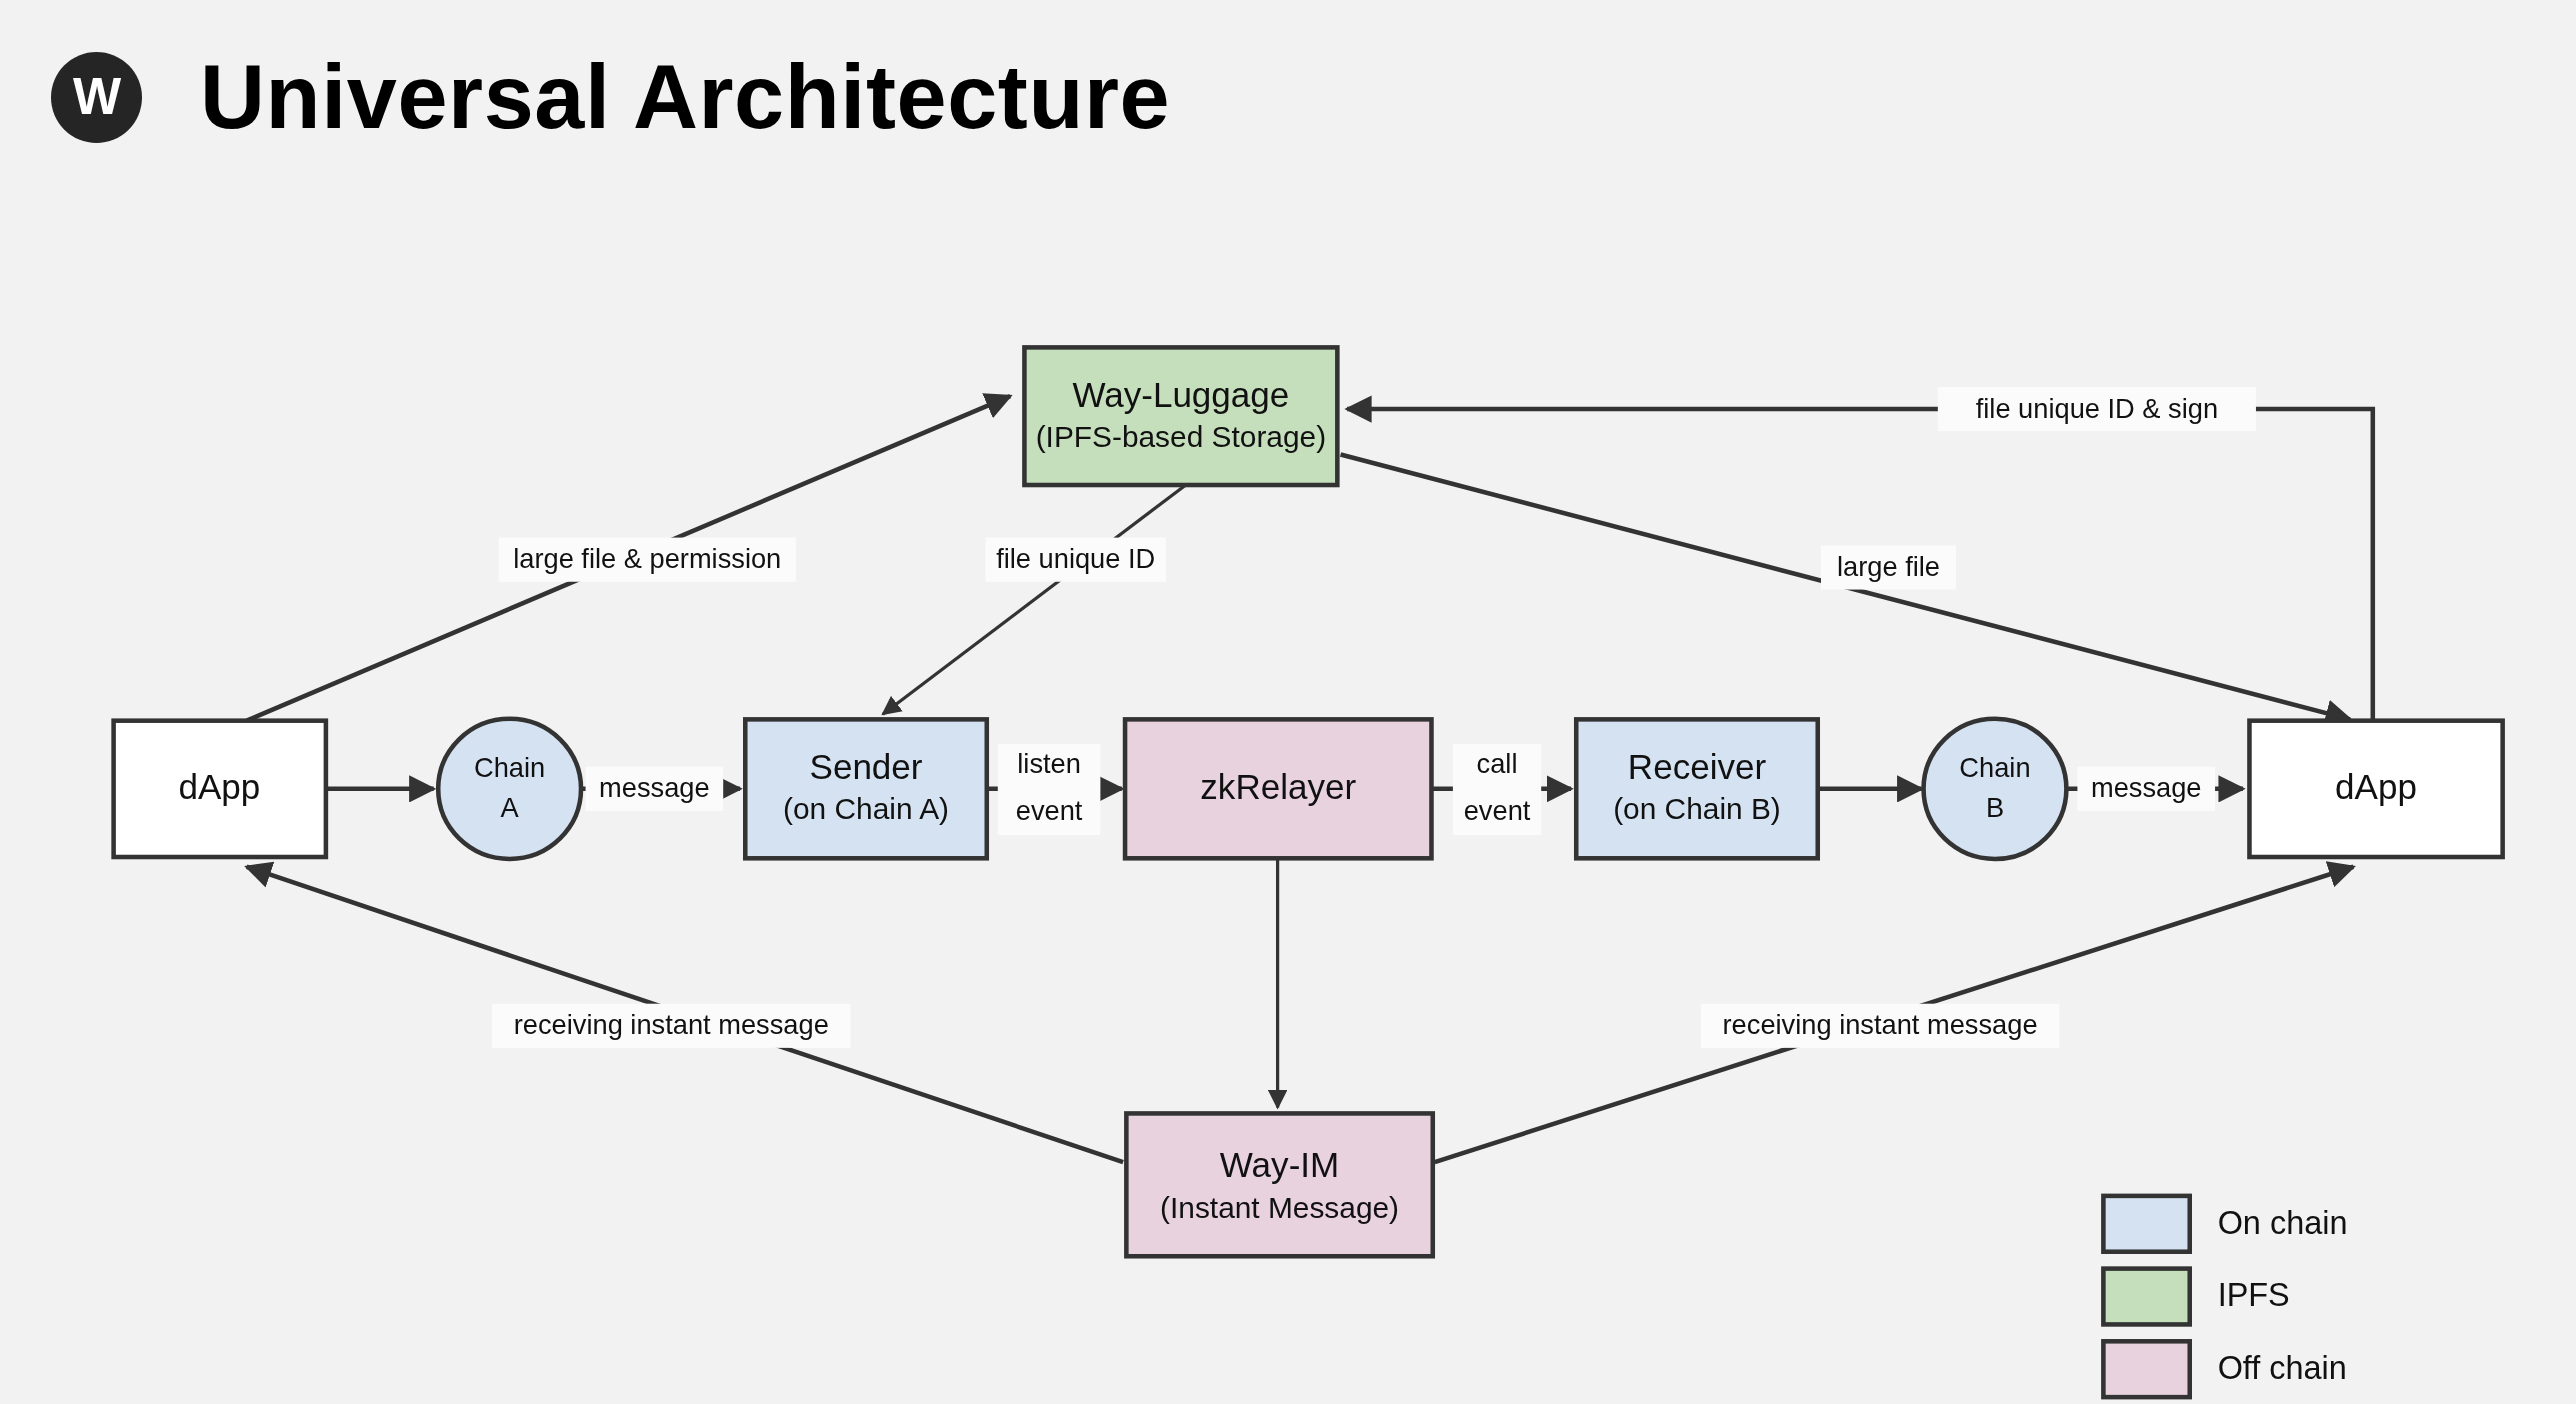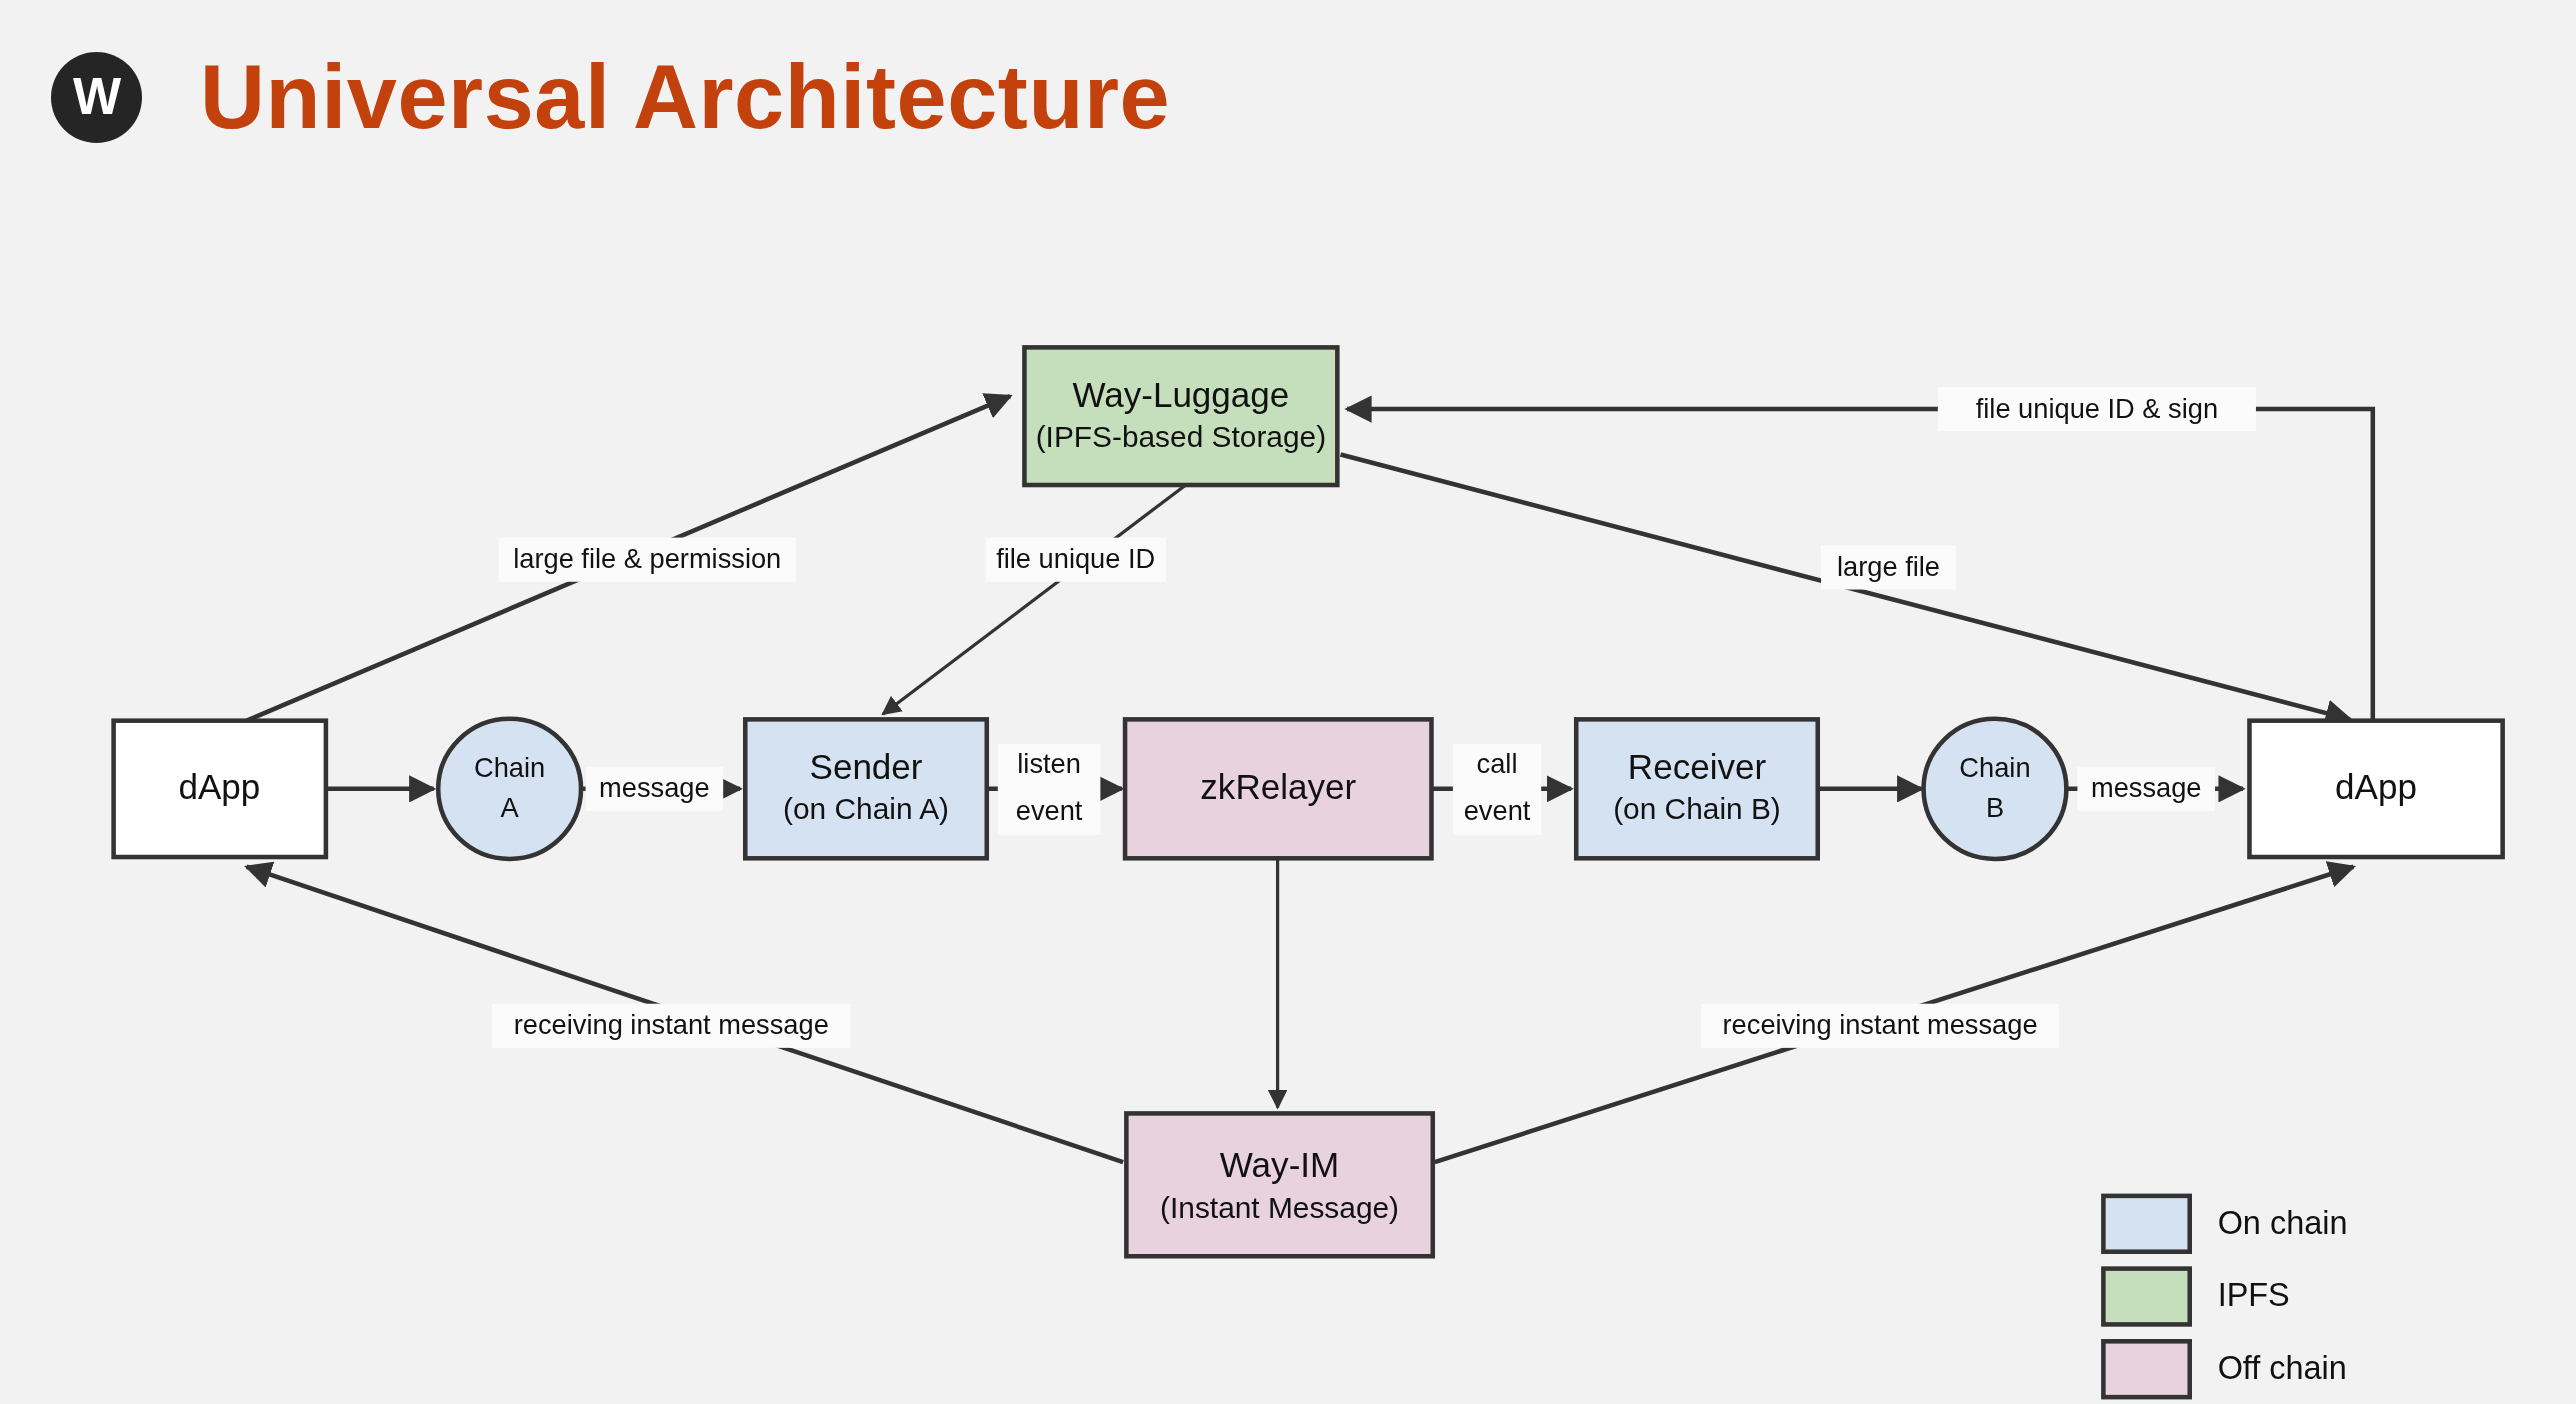--- a/index.html
+++ b/index.html
@@ -39,21 +39,21 @@
     font-weight: bold;
     font-family: "Liberation Sans", sans-serif;
     letter-spacing: -1.3px;
     line-height: 1;
     margin-top: -2.6px;
   }
   #page-title {
     margin-left: 58px;
     font-size: 90px;
     font-weight: bold;
-    color: #c2410c;
+    color: #000000;
     letter-spacing: 0.6px;
     white-space: nowrap;
   }
   #diagram {
     position: absolute;
     left: 0;
     top: 0;
     width: 2576px;
     height: 1405px;
   }

